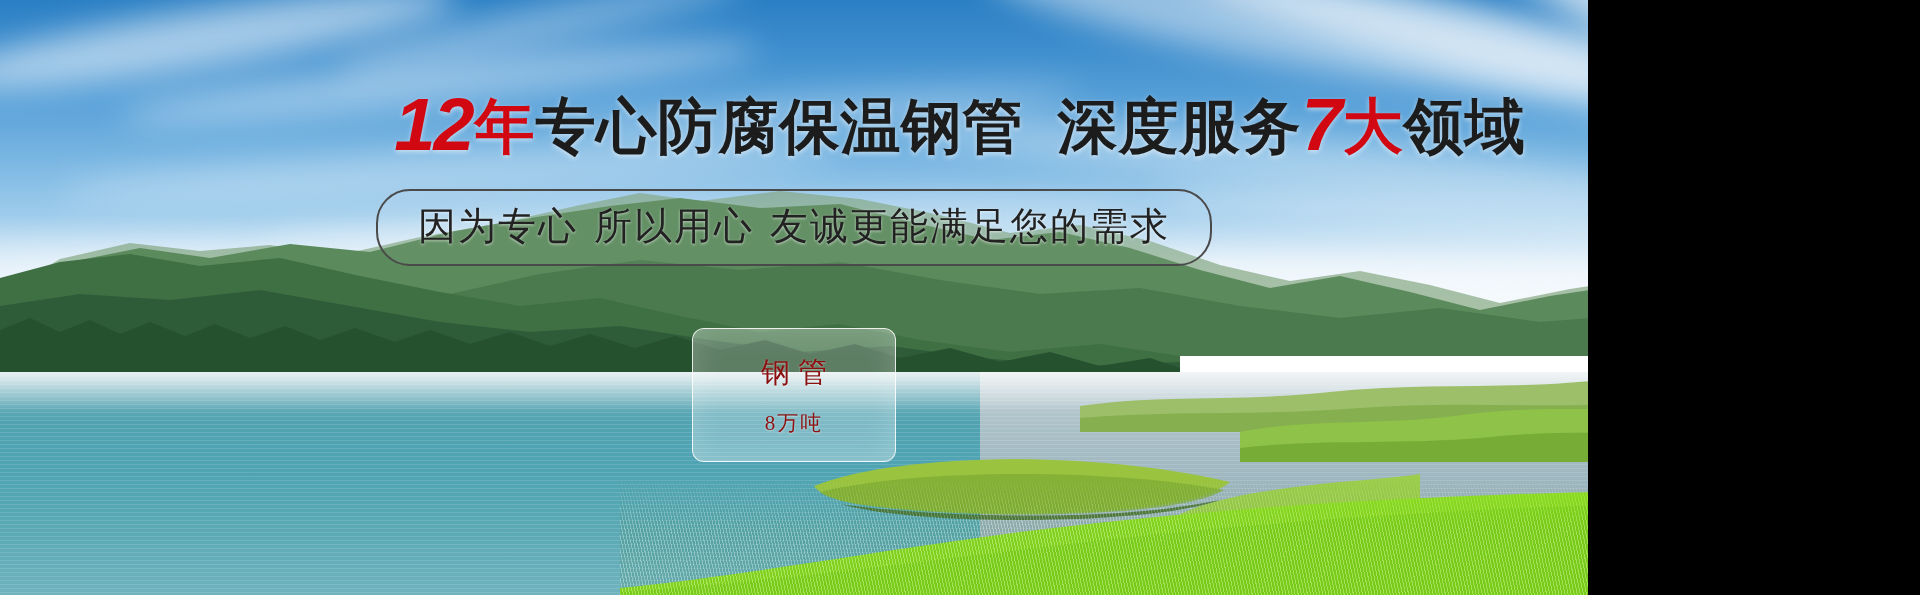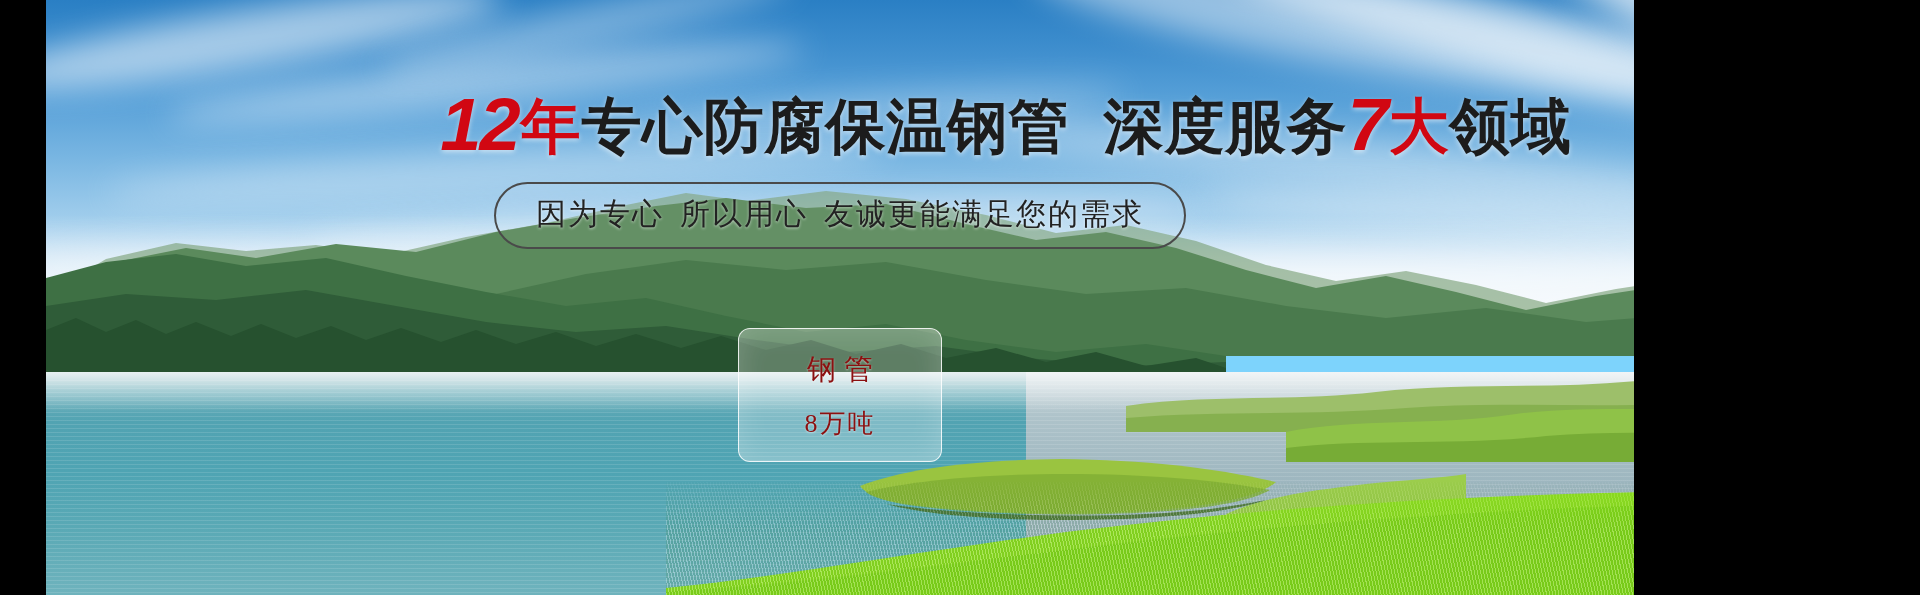--- a/index.html
+++ b/index.html
@@ -2,22 +2,21 @@
 <html><head>
 <meta charset="utf-8">
 <style>
   html,body{margin:0;padding:0;background:#000;}
   body{font-family:"Liberation Sans","DejaVu Sans",sans-serif;}
 
   #banner{
     position:relative;
     width:1588px;height:595px;
     overflow:hidden;
-    background:#7dd3fc;
-    margin-left:46px;
+    background:#ffffff;
   }
 
   
   .sky{
     position:absolute;left:0;top:0;width:1920px;height:330px;
     background:
       linear-gradient(to bottom,
         #2a7fc4 0%,
         #3d8dcd 14%,
         #57a0d8 30%,
@@ -123,25 +122,25 @@
     font-weight:bold;
     letter-spacing:-2px;
     vertical-align:-3px;
     padding-right:2px;
   }
   .headline .red{color:#d10712;}
   .headline .gap{display:inline-block;width:34px;}
 
   
   .pill{
-    position:absolute;left:50%;top:182px;transform:translateX(-50%);
+    position:absolute;left:50%;top:189px;transform:translateX(-50%);
     padding:10px 40px 12px;
     border:2px solid #4a4a4a;
     border-radius:34px;
-    font-size:30px;
+    font-size:38px;
     color:#222;
     white-space:nowrap;
     letter-spacing:2px;
     background:rgba(255,255,255,.06);
     text-shadow:0 1px 3px rgba(255,255,255,.6);
   }
   .pill .sp{display:inline-block;width:16px;}
 
   
   .cards{
@@ -162,21 +161,21 @@
   }
   .card .ct{
     font-size:29px;
     color:#8c1010;
     letter-spacing:8px;
     text-indent:8px;
     margin-bottom:16px;
     text-shadow:0 1px 2px rgba(255,255,255,.5);
   }
   .card .cv{
-    font-size:26px;
+    font-size:21px;
     color:#8c1010;
     font-family:"Liberation Serif","DejaVu Serif",serif;
     letter-spacing:2px;
     text-shadow:0 1px 2px rgba(255,255,255,.5);
   }
   .card .cv sup{font-size:.62em;vertical-align:super;}
 </style>
 </head>
 <body>
 

